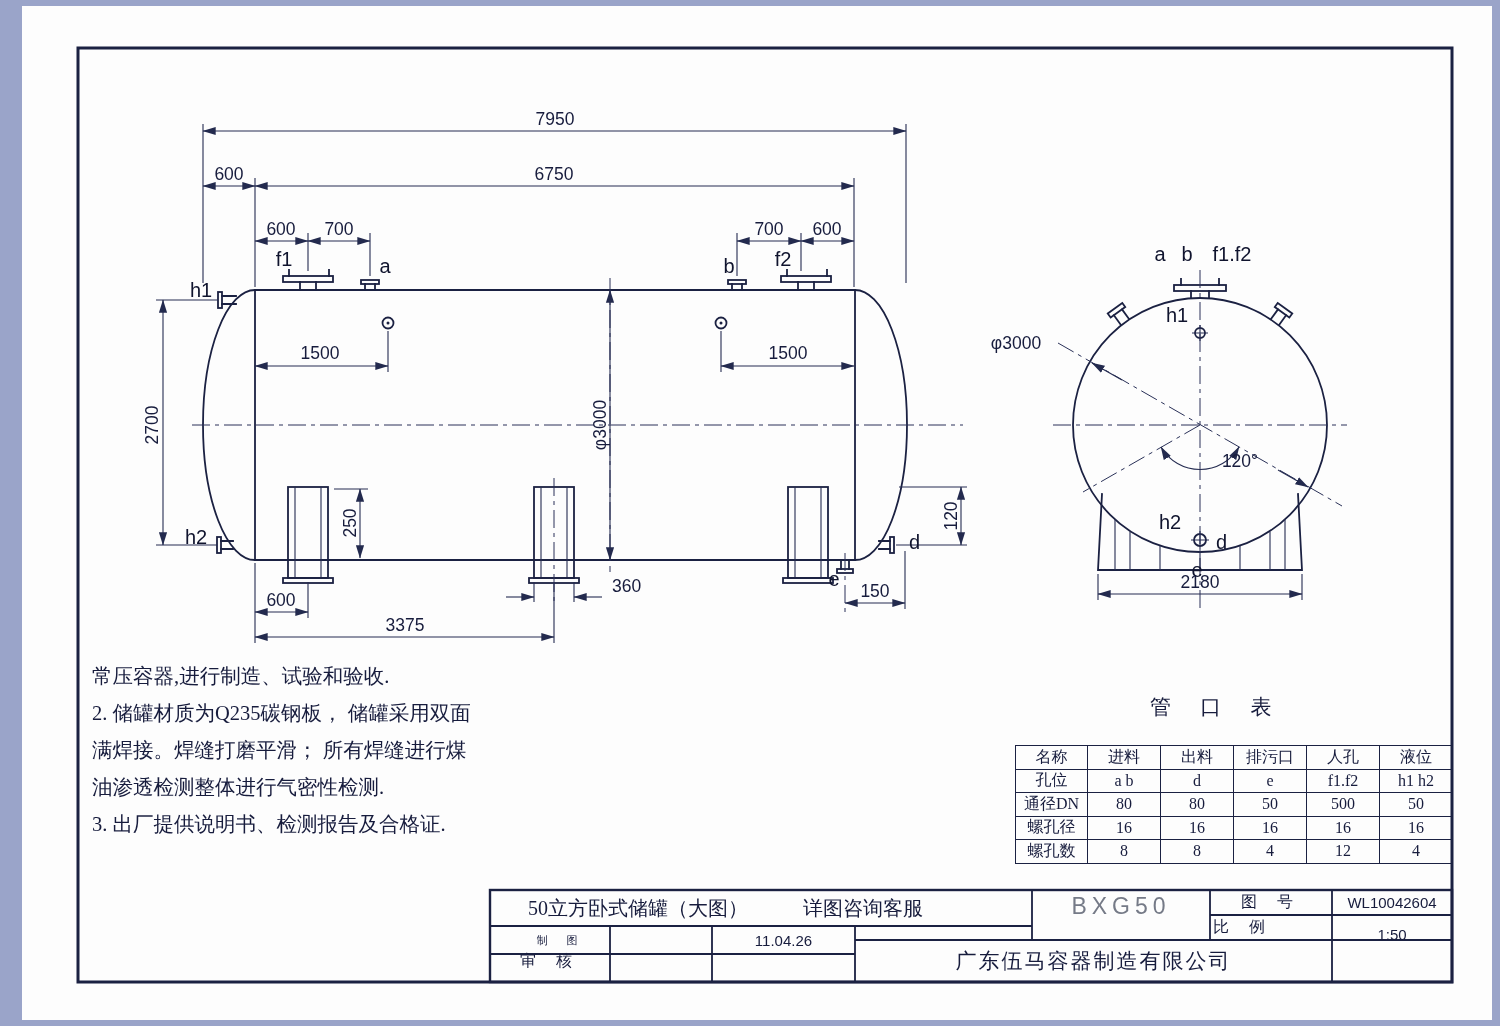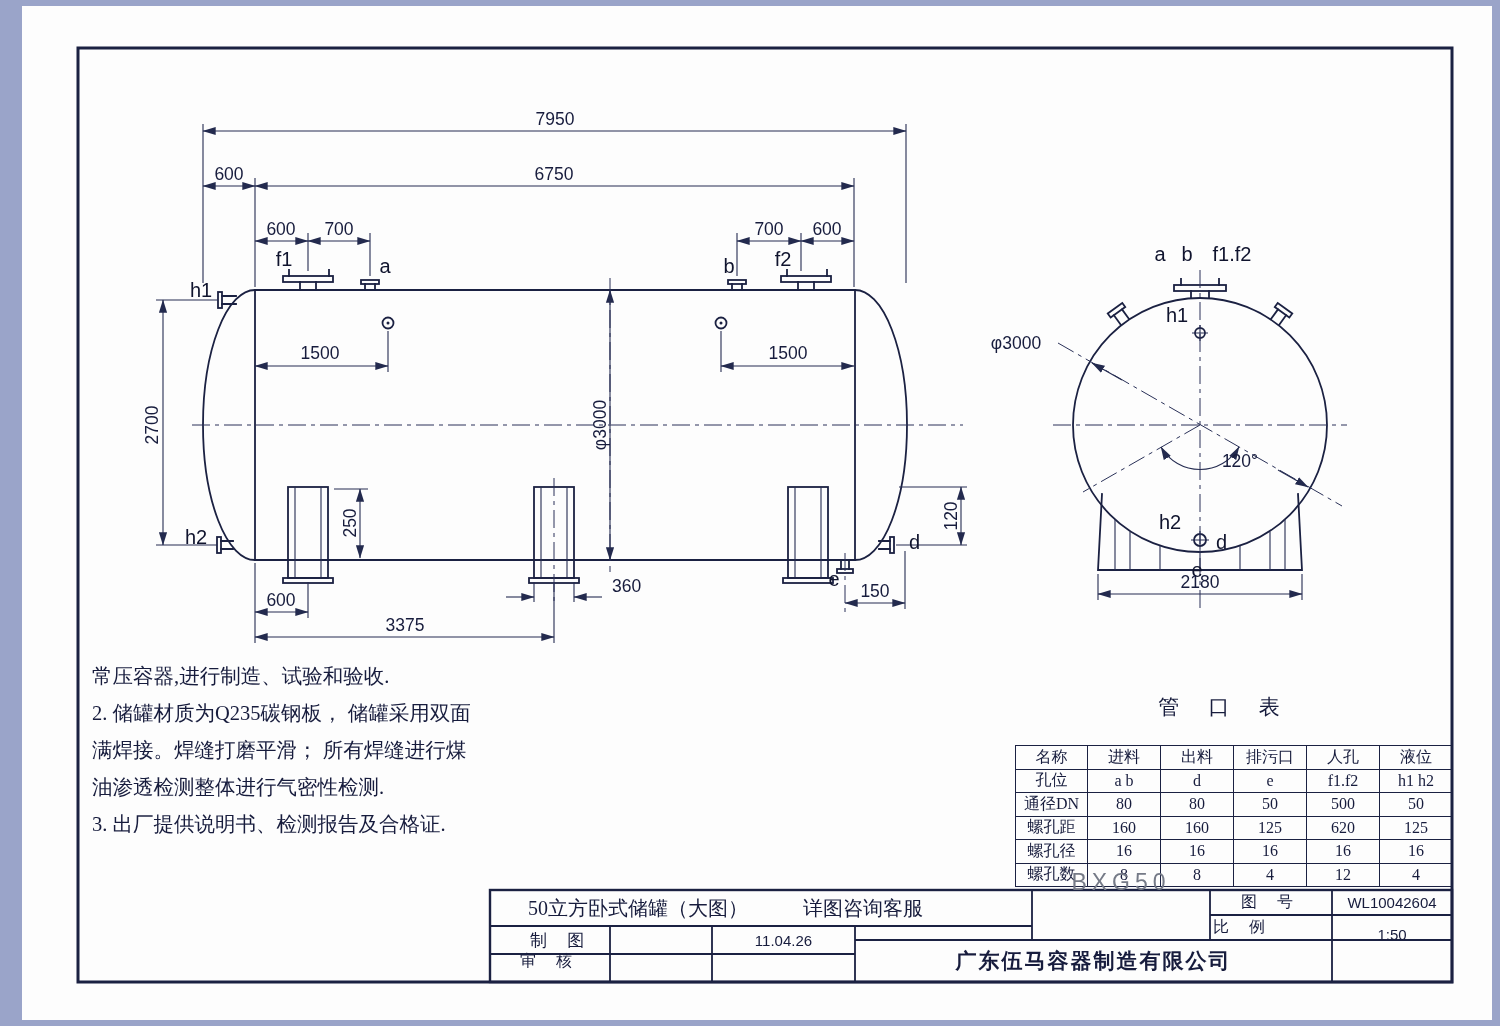--- a/index.html
+++ b/index.html
@@ -8,21 +8,21 @@
   .sheet{position:absolute;left:22px;top:6px;width:1470px;height:1014px;background:#fdfdfd}
   svg.canvas{position:absolute;left:0;top:0}
   .obj{stroke:#1b2142;stroke-width:1.8;fill:none;stroke-linecap:square}
   .thin{stroke:#262d52;stroke-width:1.1;fill:none}
   .cl{stroke:#2a3158;stroke-width:1;fill:none;stroke-dasharray:18 5 4 5}
   .grid{stroke:#1b2142;fill:none}
   text{user-select:none}
   .t18{font:17.5px "Liberation Sans",sans-serif;fill:#171c3d}
   .t20{font:20px "Liberation Sans",sans-serif;fill:#10142e}
   .notes{position:absolute;left:92px;top:658px;width:445px;font-size:20.5px;line-height:37px}
-  .pipe-title{position:absolute;left:1150px;top:693px;width:150px;text-align:center;
+  .pipe-title{position:absolute;left:1150px;top:693px;width:150px;
               font-size:21px;letter-spacing:12px}
   table.pipe{position:absolute;left:1015px;top:745px;width:437px;border-collapse:collapse;
              table-layout:fixed}
   table.pipe td{border:1.5px solid #1b2142;height:22.5px;text-align:center;font-size:16px;
                 padding:0;overflow:hidden;white-space:nowrap}
   .tb{position:absolute;display:flex;align-items:center;justify-content:center}
 </style>
 </head>
 <body>
 
@@ -245,28 +245,20 @@
     </tr>
     <tr>
       <td>通径DN</td>
         <td>80</td>
         <td>80</td>
         <td>50</td>
         <td>500</td>
         <td>50</td>
     </tr>
     <tr>
-      <td>螺孔距</td>
-        <td>160</td>
-        <td>160</td>
-        <td>125</td>
-        <td>620</td>
-        <td>125</td>
-    </tr>
-    <tr>
       <td>螺孔径</td>
         <td>16</td>
         <td>16</td>
         <td>16</td>
         <td>16</td>
         <td>16</td>
     </tr>
     <tr>
       <td>螺孔数</td>
         <td>8</td>
@@ -275,21 +267,21 @@
         <td>12</td>
         <td>4</td>
     </tr>
   </tbody>
 </table>
 
 <div class="tb" style="left:490px;top:890px;width:542px;height:36px;justify-content:flex-start;padding-left:38px;box-sizing:border-box;font-size:20px;gap:55px">
   <span>50立方卧式储罐（大图）</span>
   <span>详图咨询客服</span>
 </div>
-<div class="tb" style="left:1032px;top:848px;width:178px;height:68px;font:23px 'Liberation Sans',sans-serif;letter-spacing:5px;color:#757a87">BXG50</div>
+<div class="tb" style="left:1032px;top:872px;width:178px;height:68px;font:23px 'Liberation Sans',sans-serif;letter-spacing:5px;color:#757a87">BXG50</div>
 <div class="tb" style="left:1210px;top:890px;width:122px;height:25px;font-size:16px;letter-spacing:8px">图 号</div>
 <div class="tb" style="left:1332px;top:890px;width:120px;height:25px;font:15px 'Liberation Sans',sans-serif">WL10042604</div>
 <div class="tb" style="left:1182px;top:915px;width:122px;height:25px;font-size:16px;letter-spacing:8px">比 例</div>
 <div class="tb" style="left:1332px;top:915px;width:120px;height:39px;font:15px 'Liberation Sans',sans-serif">1:50</div>
-<div class="tb" style="left:490px;top:926px;width:142px;height:28px;font-size:17px;letter-spacing:8px">制 图</div>
+<div class="tb" style="left:490px;top:926px;width:142px;height:28px;font-size:11px;letter-spacing:8px">制 图</div>
 <div class="tb" style="left:712px;top:926px;width:143px;height:28px;font:15px 'Liberation Sans',sans-serif">11.04.26</div>
 <div class="tb" style="left:490px;top:954px;width:120px;height:15px;font-size:16px;letter-spacing:8px">审 核</div>
-<div class="tb" style="left:855px;top:940px;width:477px;height:42px;font-size:21px;font-weight:bold;letter-spacing:2px">广东伍马容器制造有限公司</div>
+<div class="tb" style="left:855px;top:940px;width:477px;height:42px;font-size:21px;font-weight:normal;letter-spacing:2px">广东伍马容器制造有限公司</div>
 
 </body></html>

